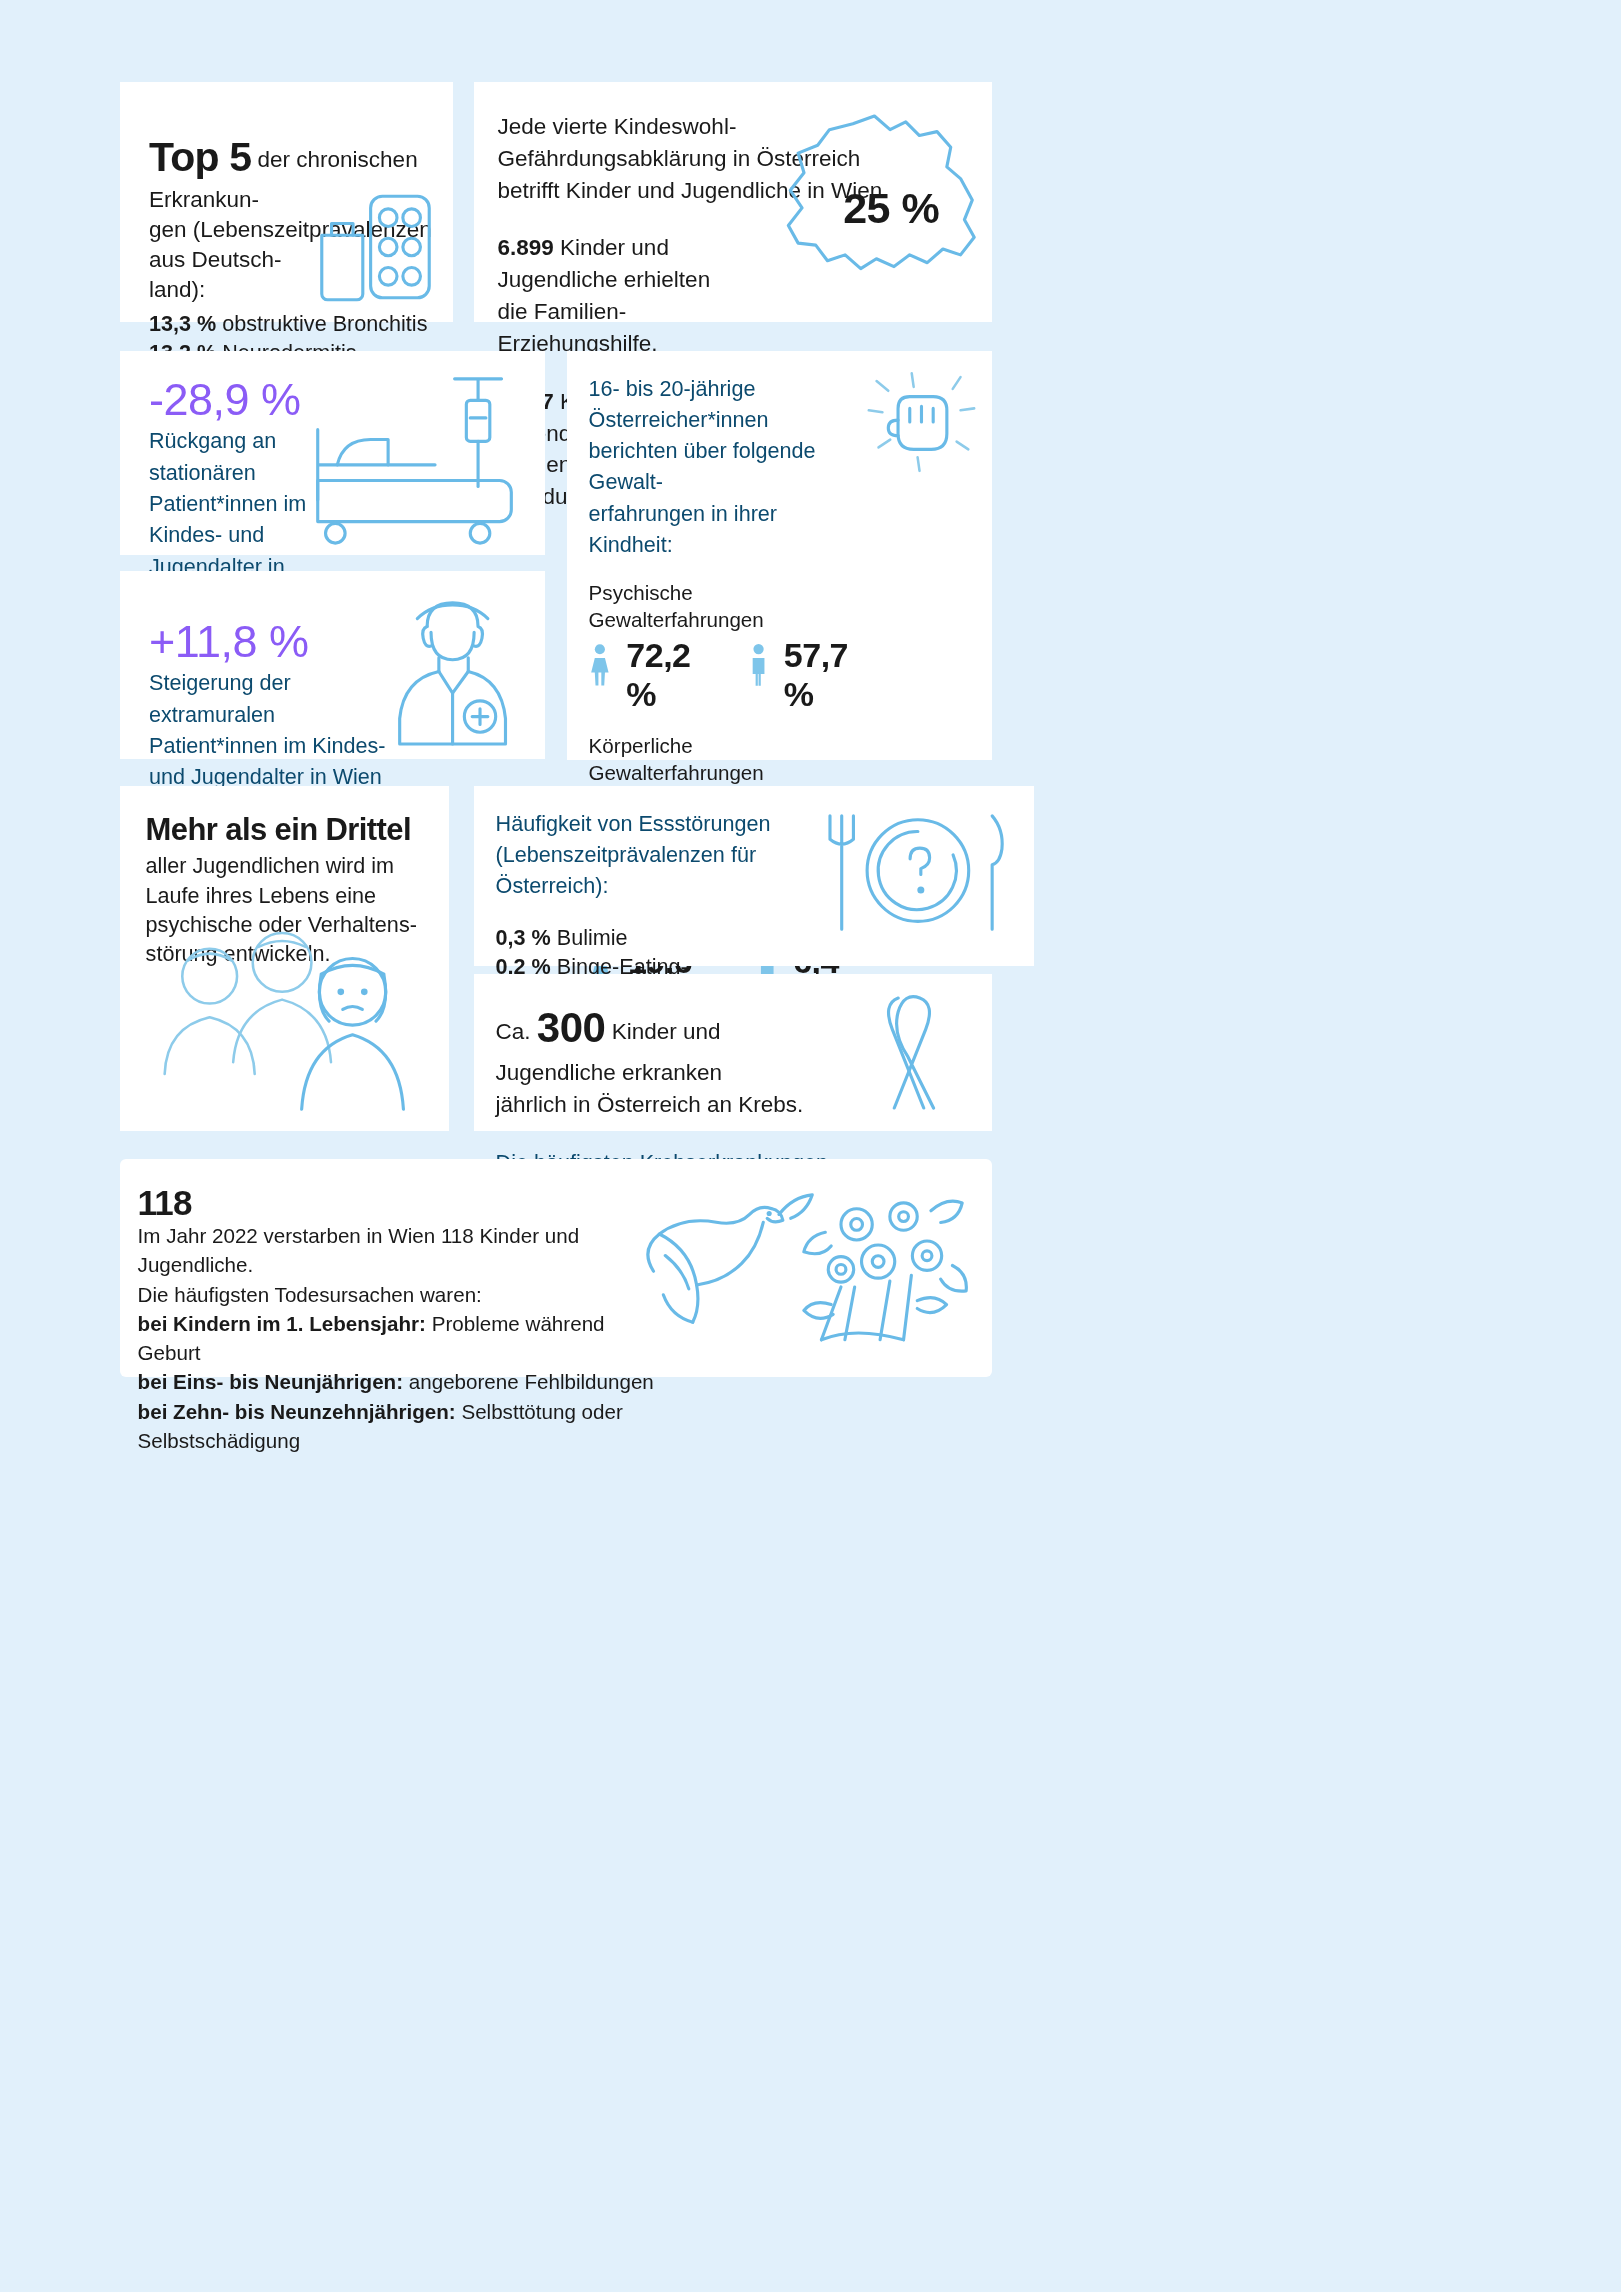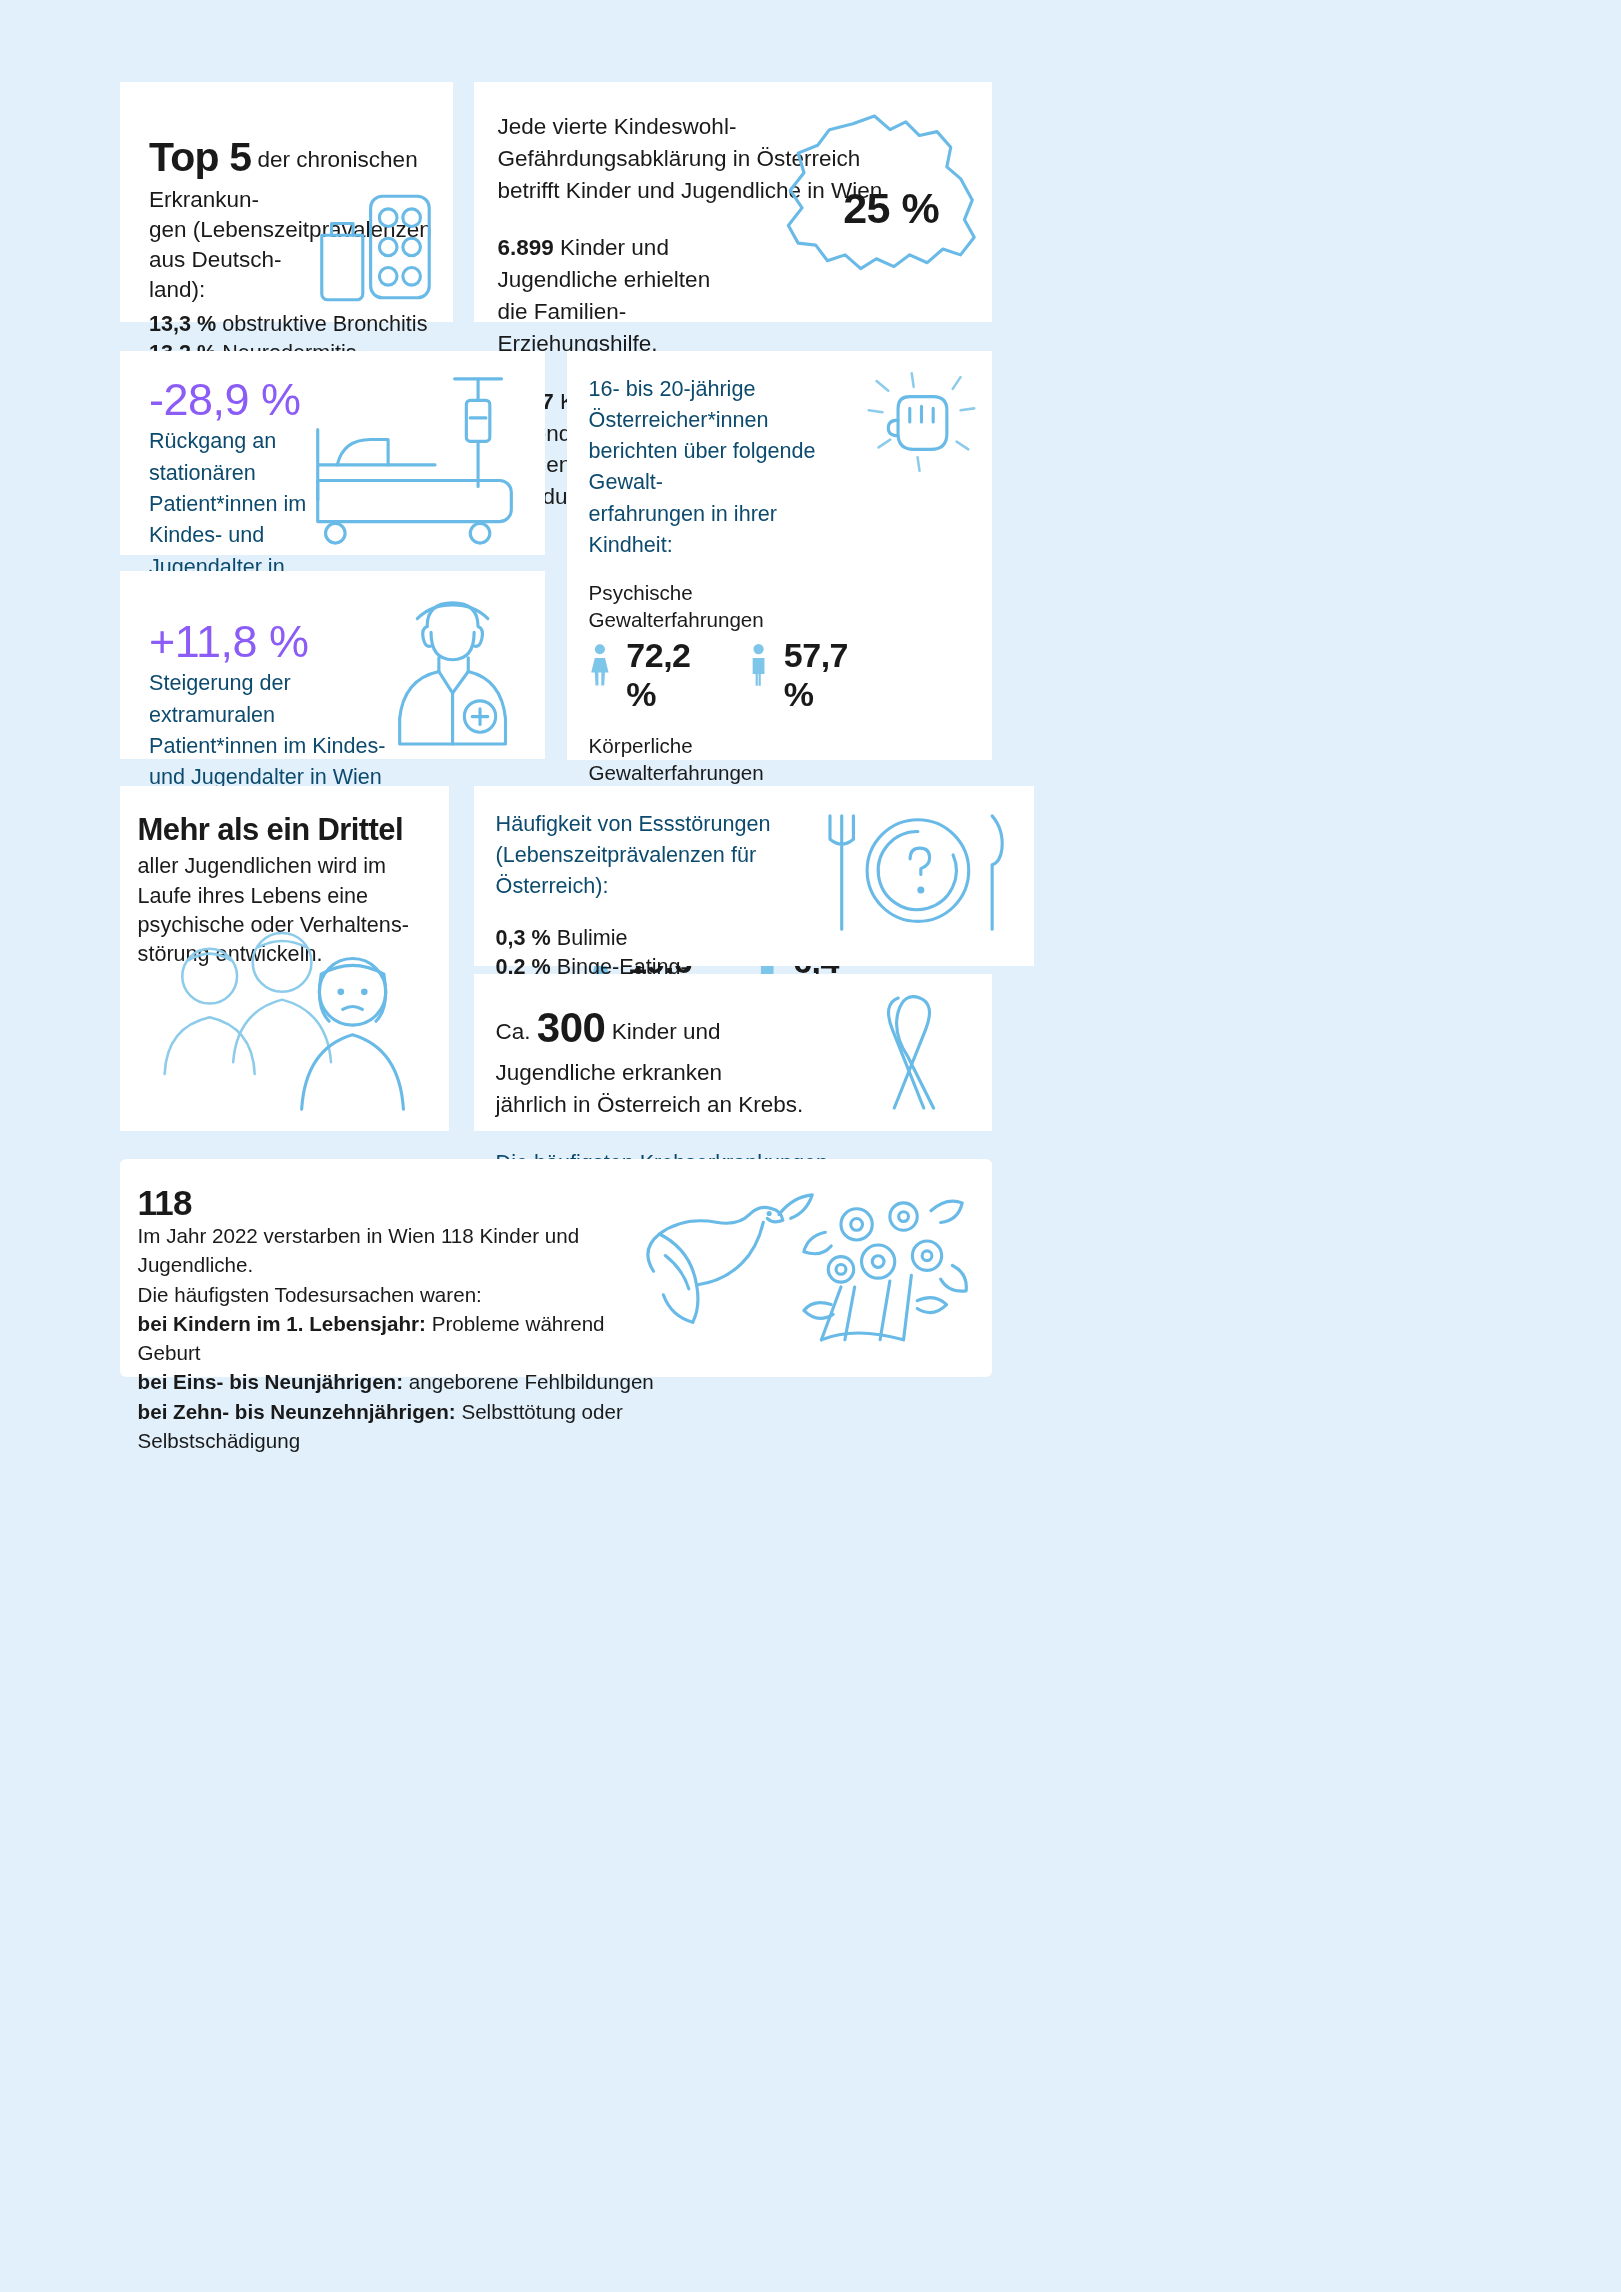--- a/index.html
+++ b/index.html
@@ -92,21 +92,21 @@
   #card-violence .inner { padding: 21.6px 0 0 21.6px; width: 294px; }
   #fist-icon { position: absolute; right: 9.8px; top: 13.7px; }
   .v-group { margin-top: 19.6px; }
   .v-label { font-size: 20.6px; line-height: 1.3; margin-bottom: 2px; }
   .v-row { display: flex; align-items: flex-start; gap: 16px; }
   .v-pct { font-size: 34px; font-weight: 700; letter-spacing: -0.5px; }
   .v-spacer { width: 17.6px; }
 
   
   #card-third { left: 120px; top: 786px; width: 329px; height: 345px; }
-  #card-third .inner { padding: 27.4px 0 0 17.6px; width: 314px; }
+  #card-third .inner { padding: 27.4px 0 0 17.6px; width: 314px; margin-left: 8px; }
   #card-third .title { font-size: 31px; font-weight: 700; letter-spacing: -0.6px; line-height: 1.1; }
   #card-third .sub { font-size: 21.6px; line-height: 1.36; margin-top: 3.9px; }
   #people-icon { position: absolute; left: 29px; bottom: 3.9px; }
 
   
   #card-eating { left: 474px; top: 786px; width: 560px; height: 180px; }
   #card-eating .inner { padding: 21.6px 0 0 21.6px; width: 304px; }
   #plate-icon { position: absolute; right: 21.6px; top: 23.5px; }
   #card-eating ul { list-style: none; margin-top: 21.6px; }
   #card-eating li { font-size: 21.6px; line-height: 1.36; }

